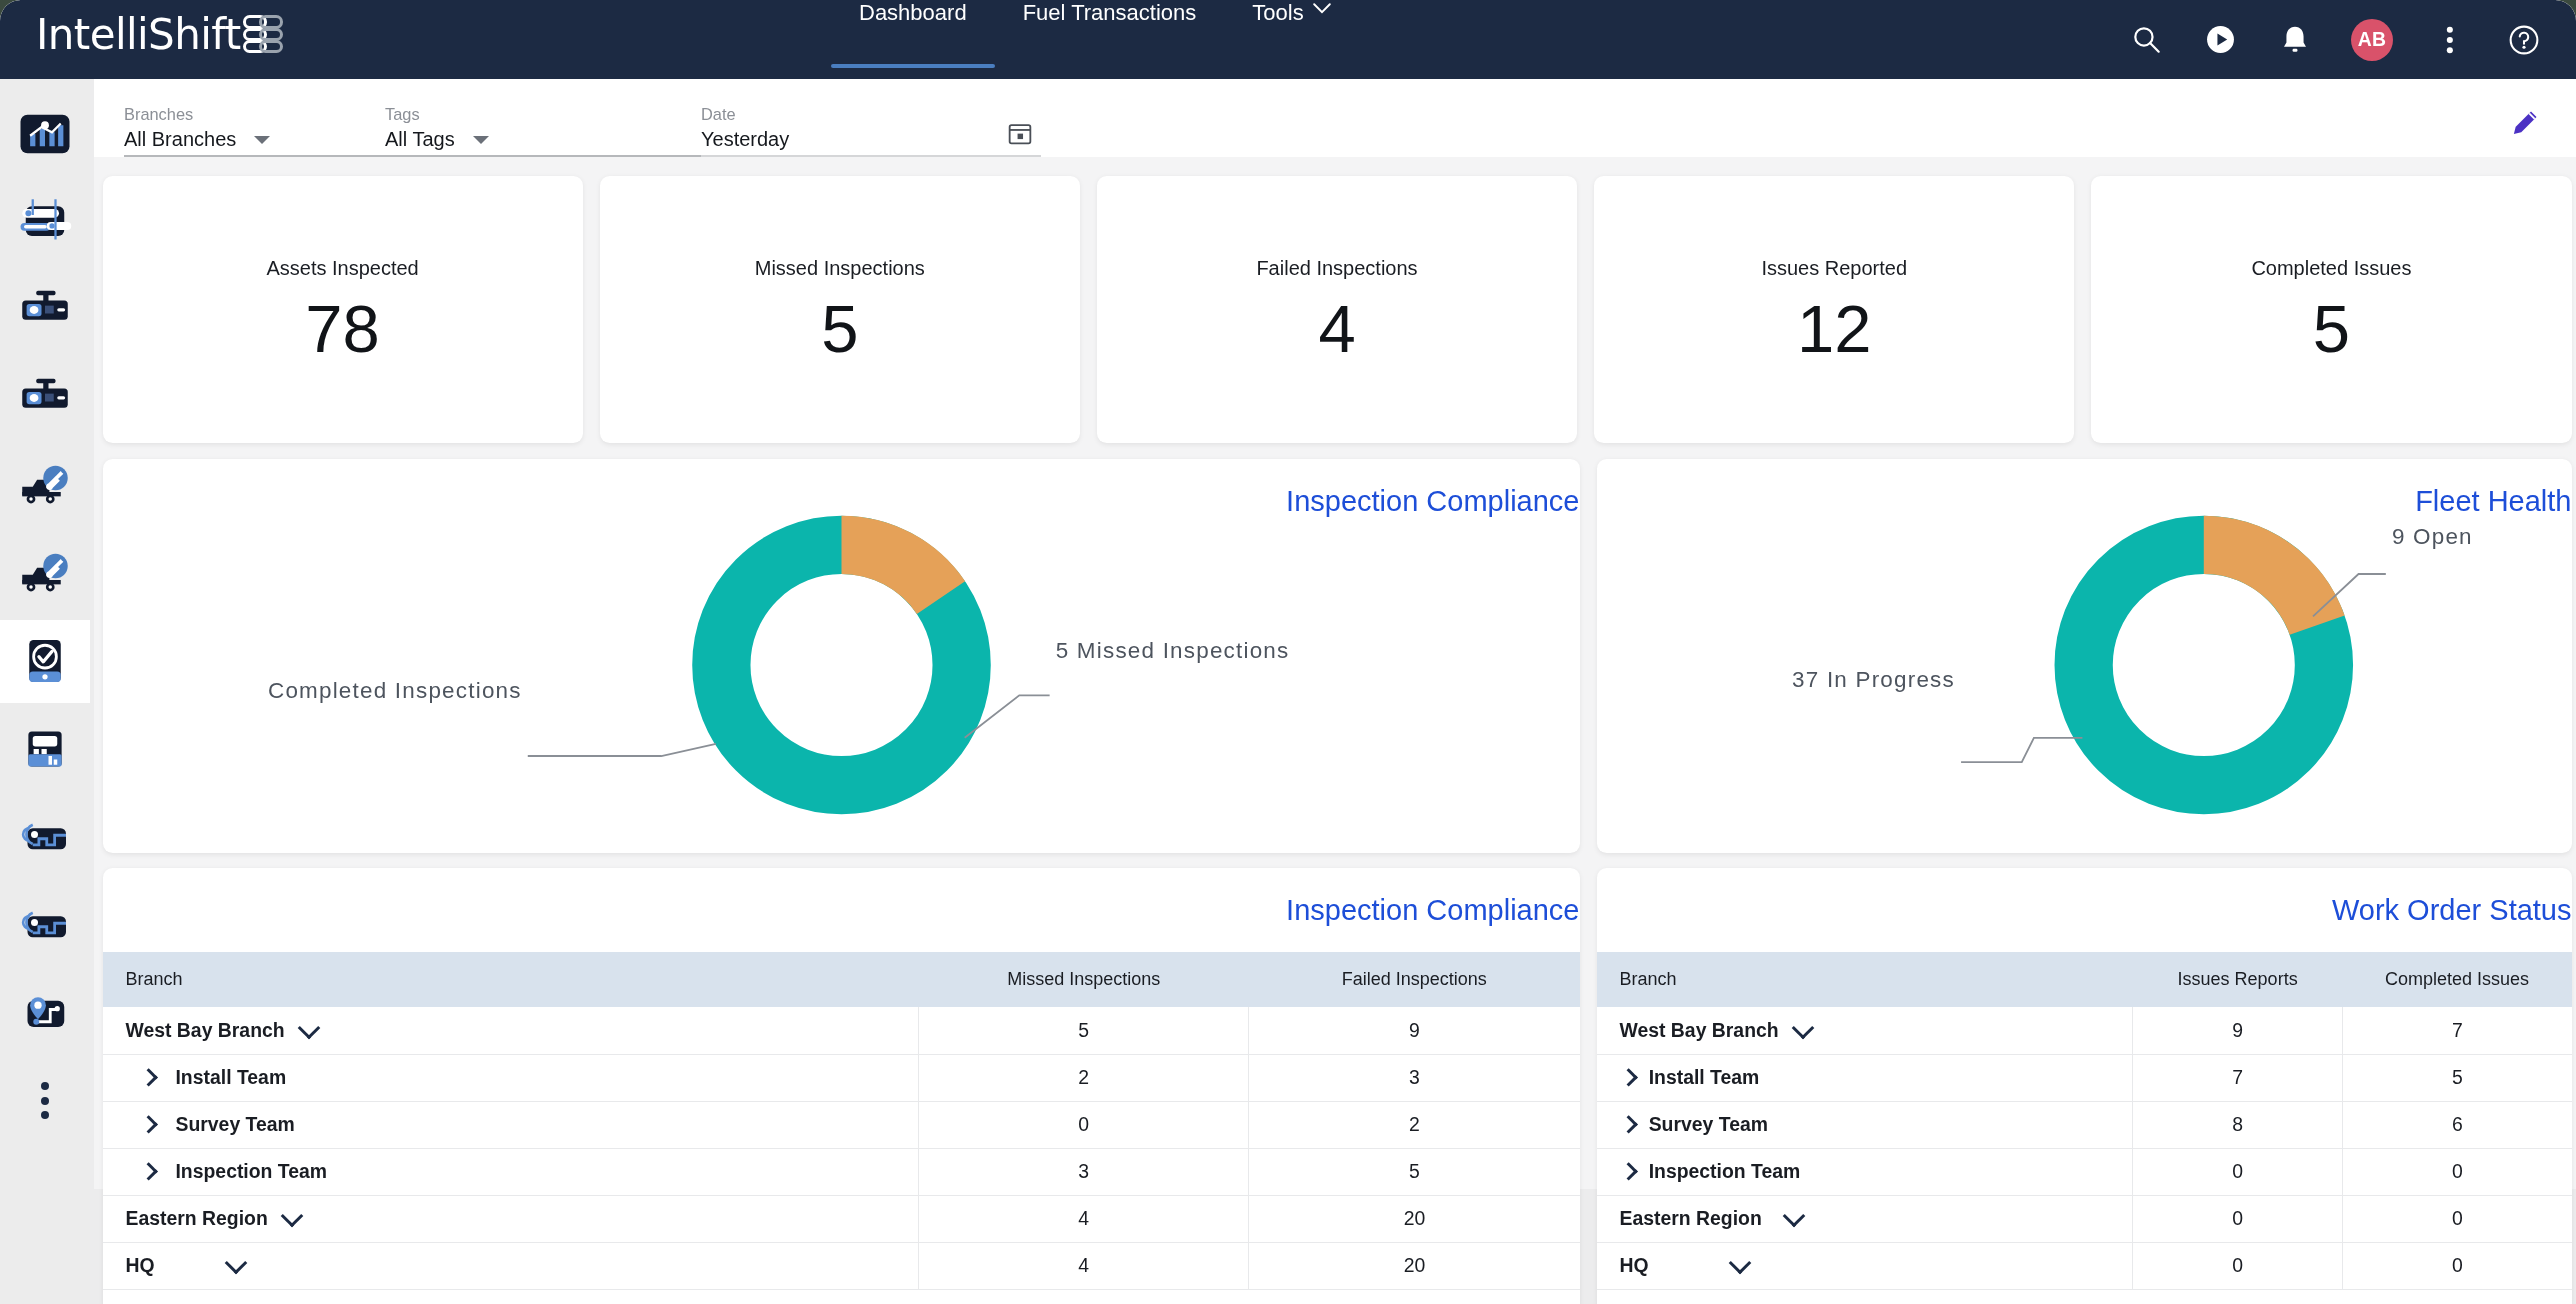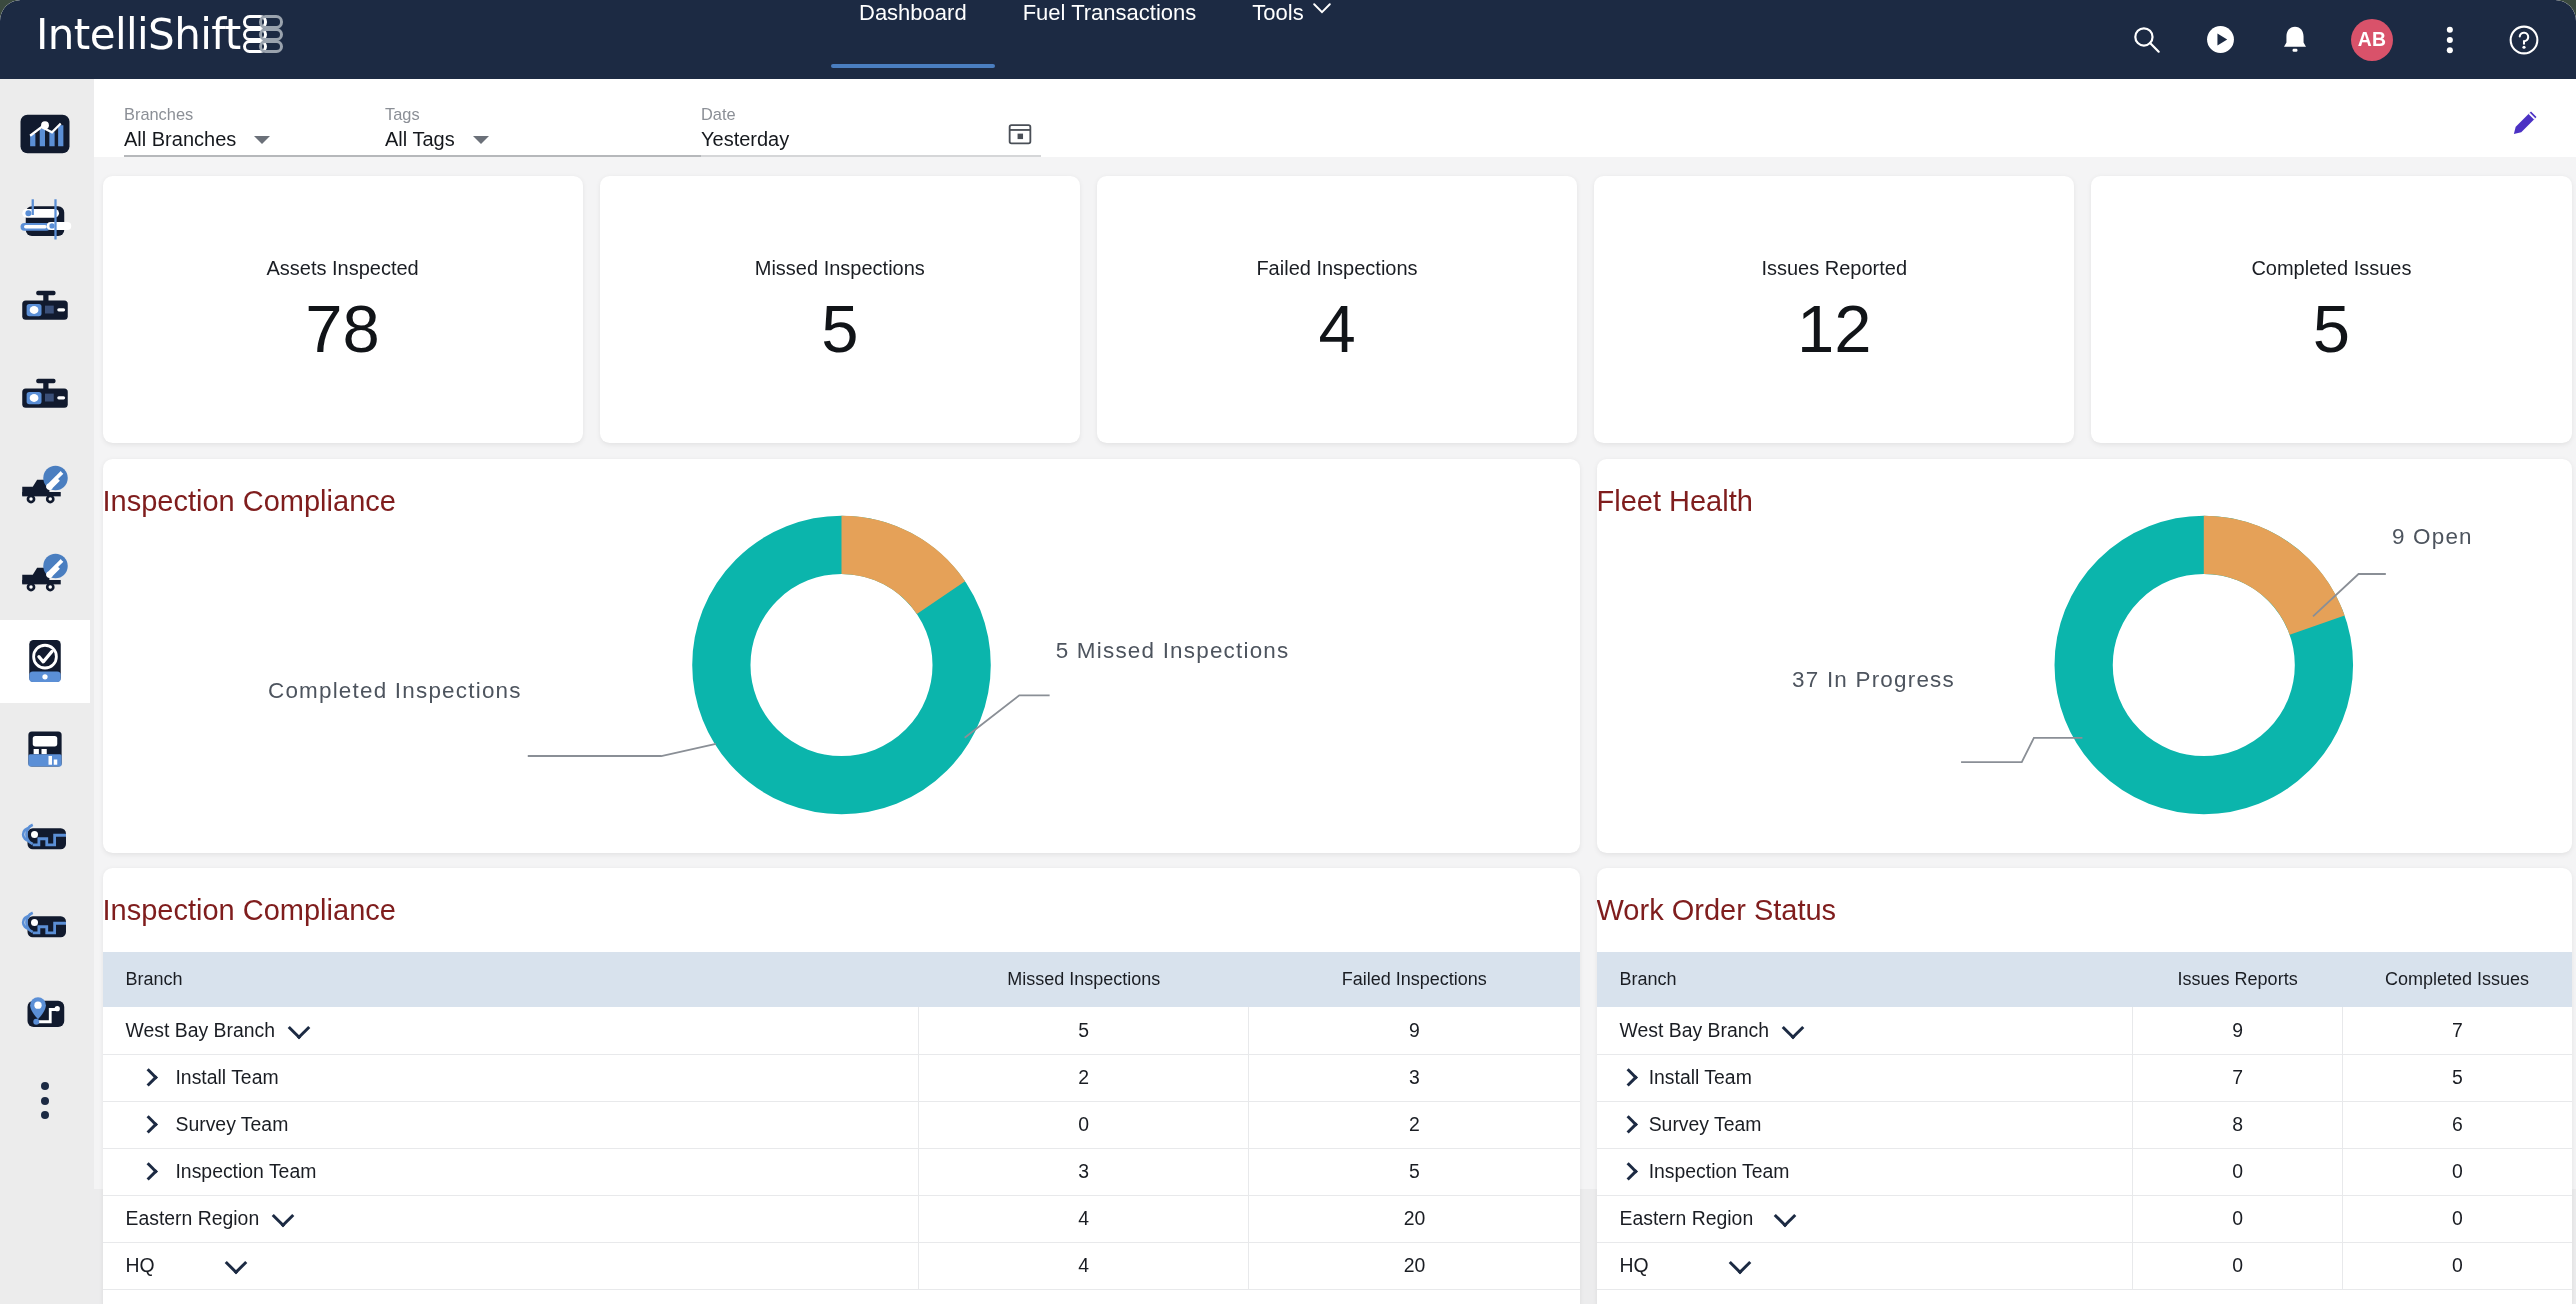--- a/index.html
+++ b/index.html
@@ -126,21 +126,21 @@
 
   
   .donuts { position: absolute; left: 0; top: 380px; width: 2486px; height: 394px; display: flex; }
   .donut-card {
     background: #ffffff; border-radius: 9.7px; box-shadow: 0 1.2px 4.9px rgba(0,0,0,0.07);
     margin: 0 8.5px; position: relative;
   }
   .donut-card.left { width: 1477px; }
   .donut-card.right { flex: 1; }
   .card-title {
-    text-align: left; font-size: 29px; color: #7f1d1d; padding-top: 25.5px; font-weight: 400;
+    text-align: right; font-size: 29px; color: #1d4ed8; padding-top: 25.5px; font-weight: 400;
   }
   .donut-svg { position: absolute; }
 
   
   .tables { position: absolute; left: 0; top: 789px; width: 2486px; height: 437px; display: flex; }
   .table-card {
     background: #ffffff; border-radius: 9.7px 9.7px 0 0; box-shadow: 0 1.2px 4.9px rgba(0,0,0,0.07);
     margin: 0 8.5px; position: relative; overflow: hidden;
   }
   .table-card.left { width: 1477px; }
@@ -148,21 +148,21 @@
   .tbl { width: 100%; border-collapse: collapse; table-layout: fixed; }
   .tbl th {
     background: #d8e2ed; font-size: 18px; color: #1a1d23; font-weight: 400;
     padding: 16px 0; text-align: center; height: 55px; vertical-align: middle;
   }
   .tbl th.first { text-align: left; padding-left: 23px; }
   .tbl td {
     font-size: 19.4px; color: #1a1d23; text-align: center; height: 47px;
     border-bottom: 0.6px solid #e8e9eb; vertical-align: middle;
   }
-  .tbl td.first { text-align: right; padding-left: 23px; }
+  .tbl td.first { text-align: right; padding-left: 23px; font-weight: bold; }
   .tbl td.col-sep { border-left: 0.6px solid #e8e9eb; }
   .branch-cell { display: flex; align-items: center; }
   .branch-cell .nm { }
   .chev-down {
     margin-left: 16px; width: 16px; height: 16px; border-right: 3px solid #1c2a43;
     border-bottom: 3px solid #1c2a43; transform: rotate(45deg); margin-top: -4.9px;
     display: inline-block; cursor: pointer;
   }
   .chev-right {
     width: 13.4px; height: 13.4px; border-right: 3px solid #1c2a43; border-top: 3px solid #1c2a43;

